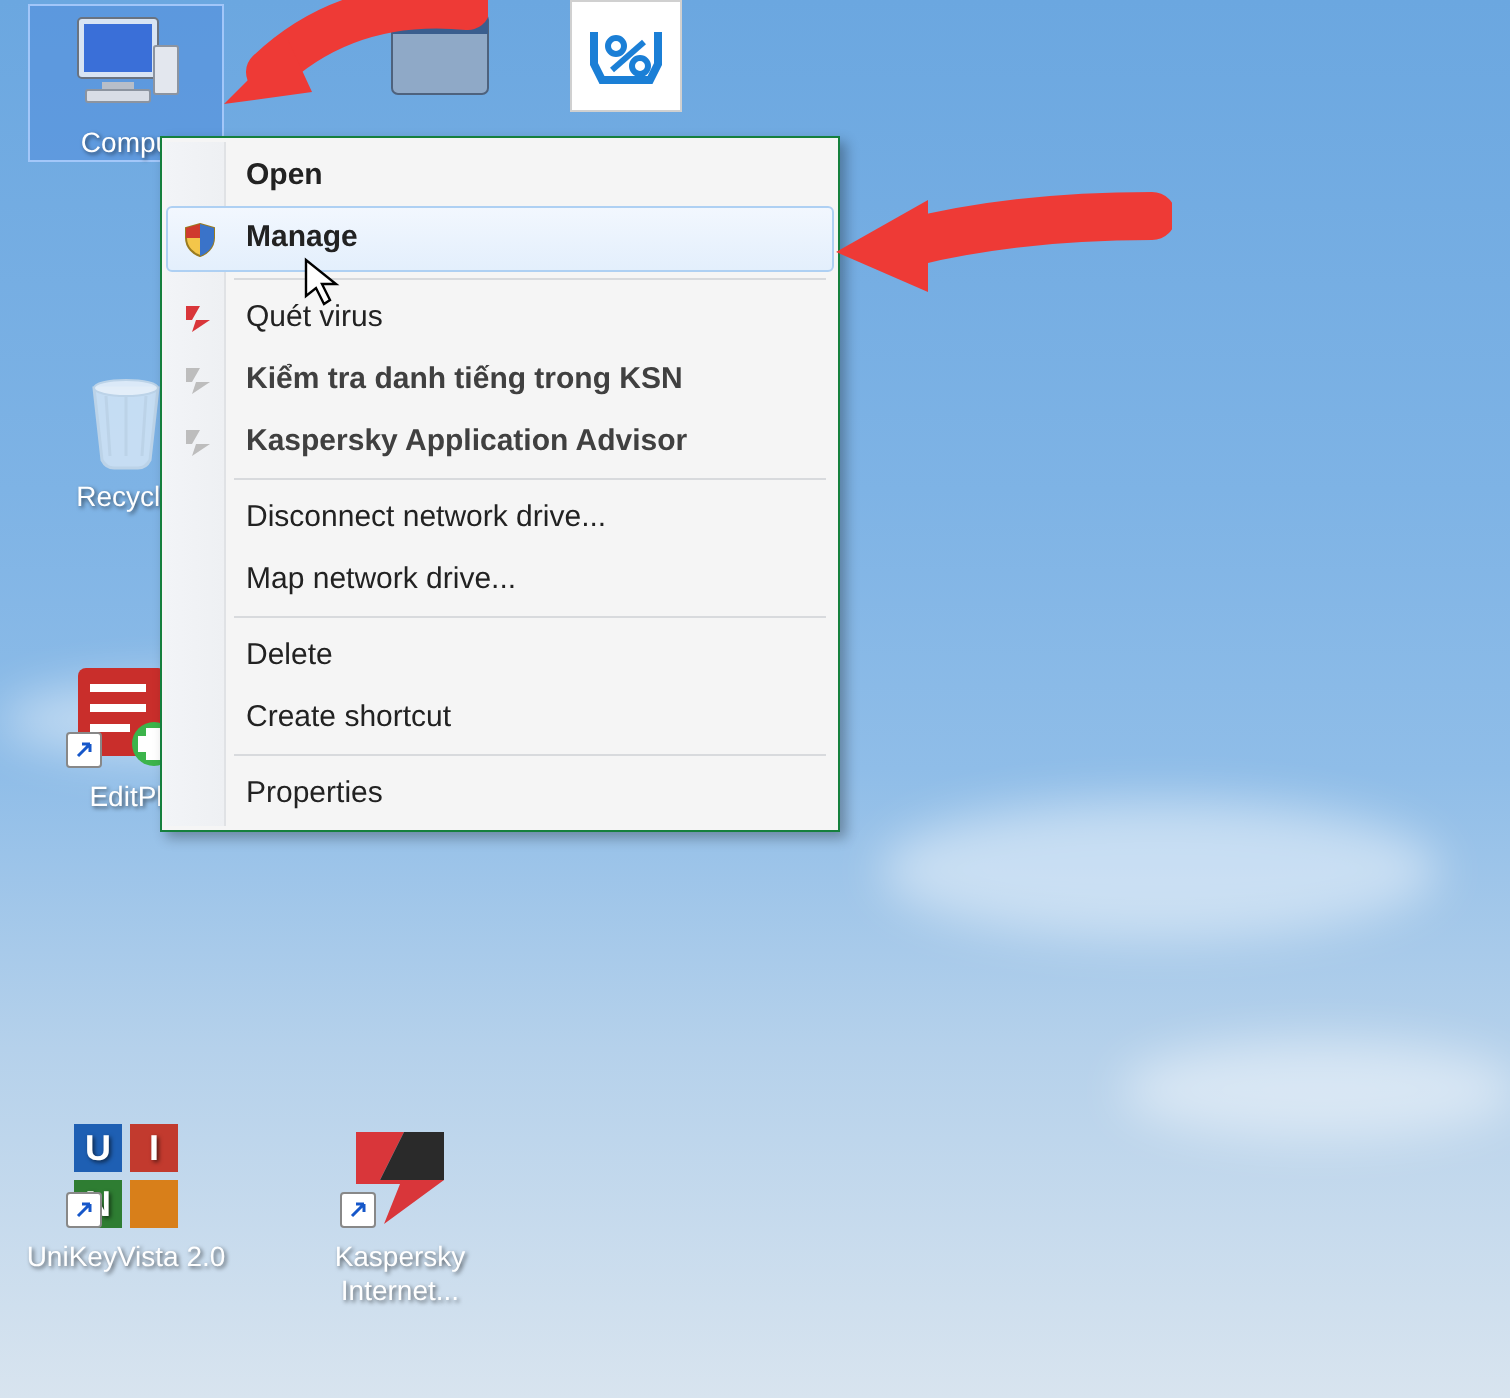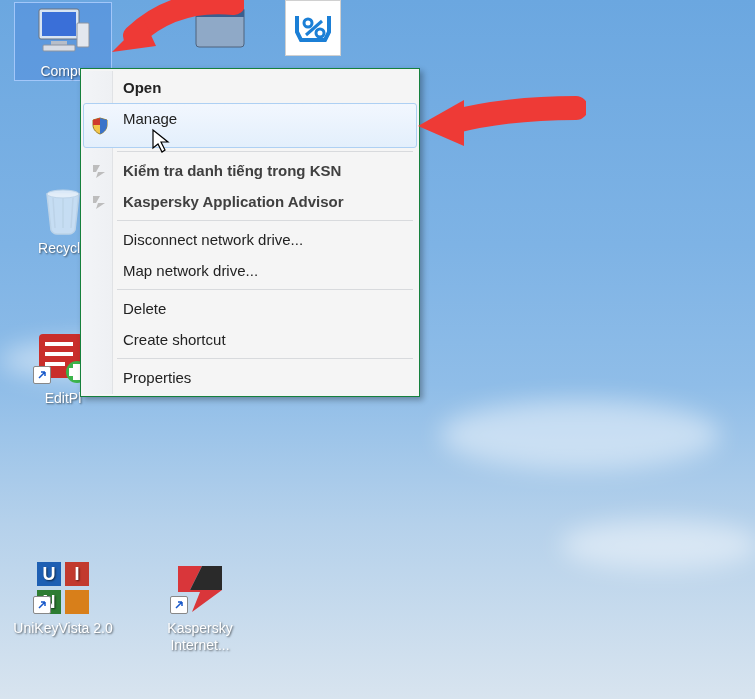--- a/index.html
+++ b/index.html
@@ -62,21 +62,22 @@
     padding: 7px 14px 7px 40px;
     color: #222;
     cursor: default;
     z-index:1;
   }
   .menu-item.disabled { color: #404040; font-weight: bold; }
   .menu-item.hover {
     background: linear-gradient(180deg,#f2f7fe,#e3effc);
     border: 1px solid #aed0f3;
     border-radius: 3px;
-    padding: 6px 13px 20px 39px;
+    padding: 6px 13px 8px 39px;
+    font-weight: bold;
   }
   .menu-sep {
     margin: 3px 4px 3px 34px;
     border-top: 1px solid #d8dadd;
     z-index:1; position:relative;
   }
   .menu-icon {
     position:absolute; left:6px; top:50%; transform:translateY(-50%);
     width:20px; height:20px; display:flex; align-items:center; justify-content:center;
   }
@@ -219,20 +220,28 @@
         <path d="M9 1 L16 3 V8 C16 13 12 16 9 17 C6 16 2 13 2 8 V3 Z" fill="#f3c64a" stroke="#9a7b1f"></path>
         <path d="M9 1 L16 3 V8 C16 13 12 16 9 17 V1 Z" fill="#3a73c9"></path>
         <path d="M9 8 L2 8 V3 L9 1 Z" fill="#cf3a2e"></path>
       </svg>
     </span>
     <span>Manage</span>
   </div>
 
   <div class="menu-sep"></div>
 
+  <div class="menu-item">
+    <span class="menu-icon">
+      <svg width="16" height="16">
+          <polygon points="2,2 9,2 5,9 14,9 5,15 7,9 2,9" fill="#d9363a"></polygon>
+        </svg>
+    </span>
+    <span>Quét virus</span>
+  </div>
   <div class="menu-item disabled">
     <span class="menu-icon">
       <svg width="16" height="16">
           <polygon points="2,2 9,2 5,9 14,9 5,15 7,9 2,9" fill="#bdbdbd"></polygon>
         </svg>
     </span>
     <span>Kiểm tra danh tiếng trong KSN</span>
   </div>
   <div class="menu-item disabled">
     <span class="menu-icon">

